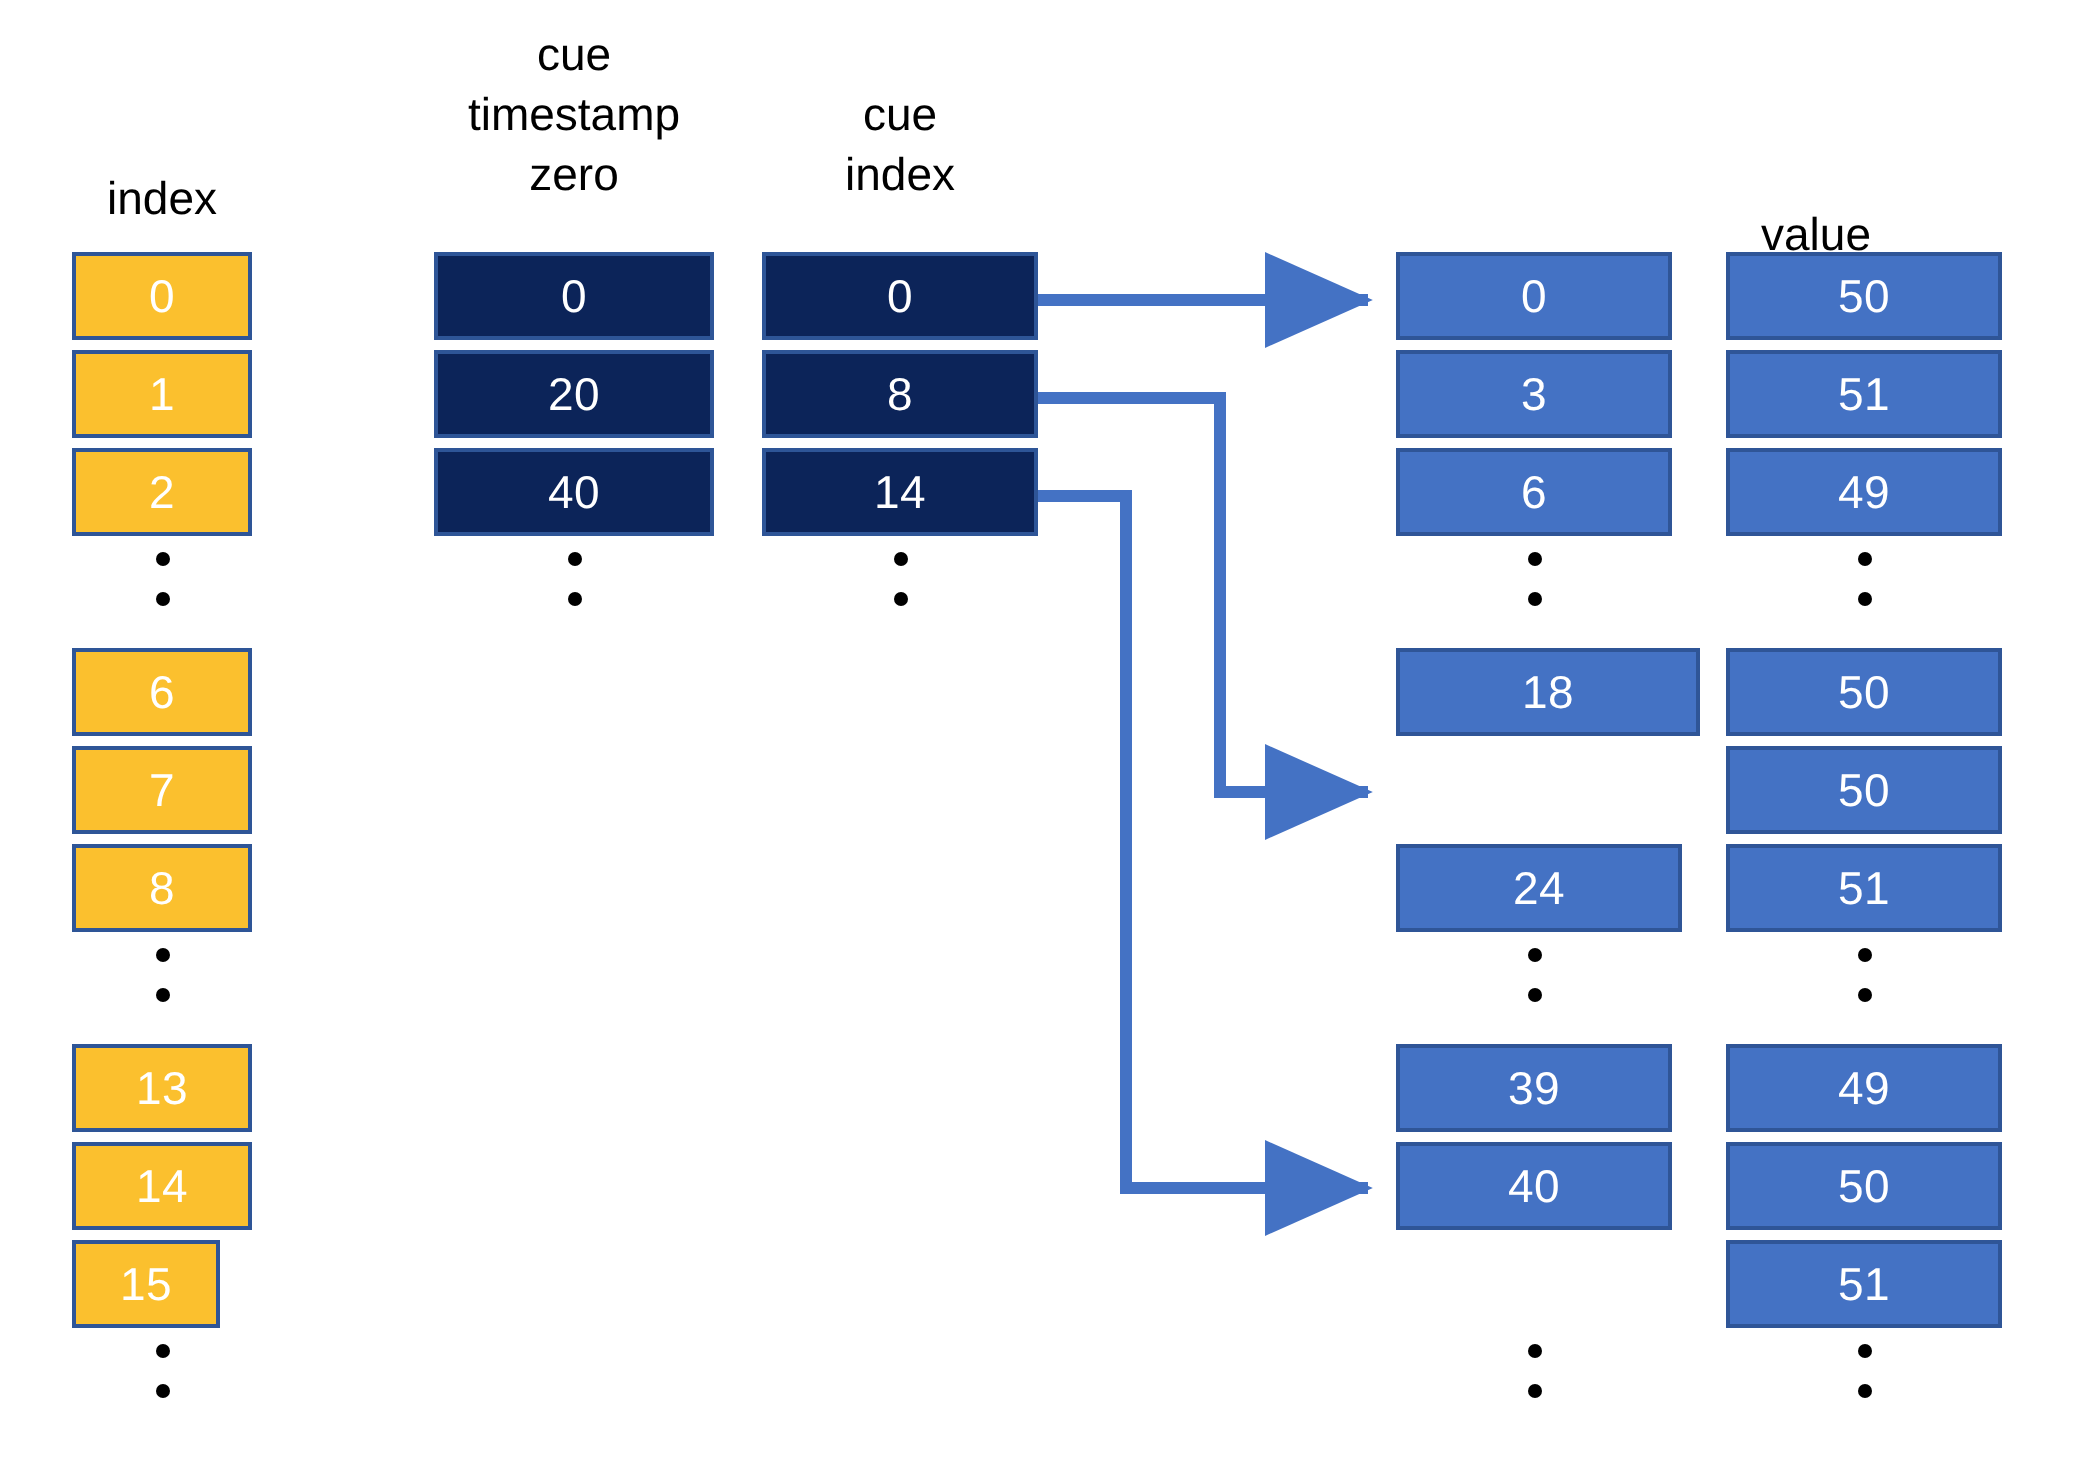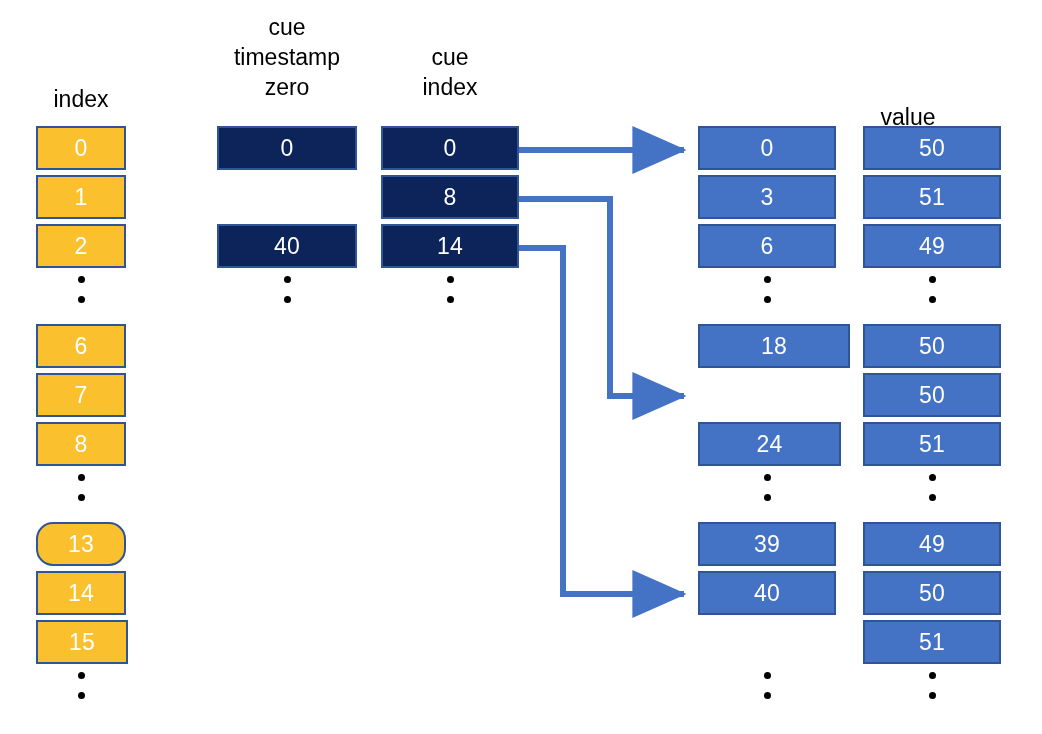--- a/index.html
+++ b/index.html
@@ -94,39 +94,40 @@
         <path d="M 519 248 L 563 248 L 563 594 L 684 594" fill="none" stroke="#4472C4" stroke-width="6" stroke-linecap="butt" stroke-linejoin="miter" marker-end="url(#arrowhead)"></path>
       </g>
   </svg>
 <div class="col-header" style="left: 36px; top: 84px; width: 90px;">index</div>
     <div class="cell amber" style="left: 36px; top: 126px; width: 90px;">0</div>
     <div class="cell amber" style="left: 36px; top: 175px; width: 90px;">1</div>
     <div class="cell amber" style="left: 36px; top: 224px; width: 90px;">2</div>
     <div class="cell amber" style="left: 36px; top: 324px; width: 90px;">6</div>
     <div class="cell amber" style="left: 36px; top: 373px; width: 90px;">7</div>
     <div class="cell amber" style="left: 36px; top: 422px; width: 90px;">8</div>
-    <div class="cell amber" style="left: 36px; top: 522px; width: 90px; border-radius: 17px;">13</div>
+    <div class="cell amber" style="left: 36px; top: 522px; width: 90px;">13</div>
     <div class="cell amber" style="left: 36px; top: 571px; width: 90px;">14</div>
-    <div class="cell amber" style="left: 36px; top: 620px; width: 92px;">15</div>
+    <div class="cell amber" style="left: 36px; top: 620px; width: 74px;">15</div>
     <div class="ellipsis" style="left: 71px; top: 276px;">
       <i></i>
       <i></i>
     </div>
     <div class="ellipsis" style="left: 71px; top: 474px;">
       <i></i>
       <i></i>
     </div>
     <div class="ellipsis" style="left: 71px; top: 672px;">
       <i></i>
       <i></i>
     </div>
     <div class="col-header" style="left: 217px; top: 12px; width: 140px;">cue
 timestamp
 zero</div>
     <div class="cell navy" style="left: 217px; top: 126px; width: 140px;">0</div>
+    <div class="cell navy" style="left: 217px; top: 175px; width: 140px;">20</div>
     <div class="cell navy" style="left: 217px; top: 224px; width: 140px;">40</div>
     <div class="ellipsis" style="left: 277px; top: 276px;">
       <i></i>
       <i></i>
     </div>
     <div class="col-header" style="left: 381px; top: 42px; width: 138px;">cue
 index</div>
     <div class="cell navy" style="left: 381px; top: 126px; width: 138px;">0</div>
     <div class="cell navy" style="left: 381px; top: 175px; width: 138px;">8</div>
     <div class="cell navy" style="left: 381px; top: 224px; width: 138px;">14</div>

